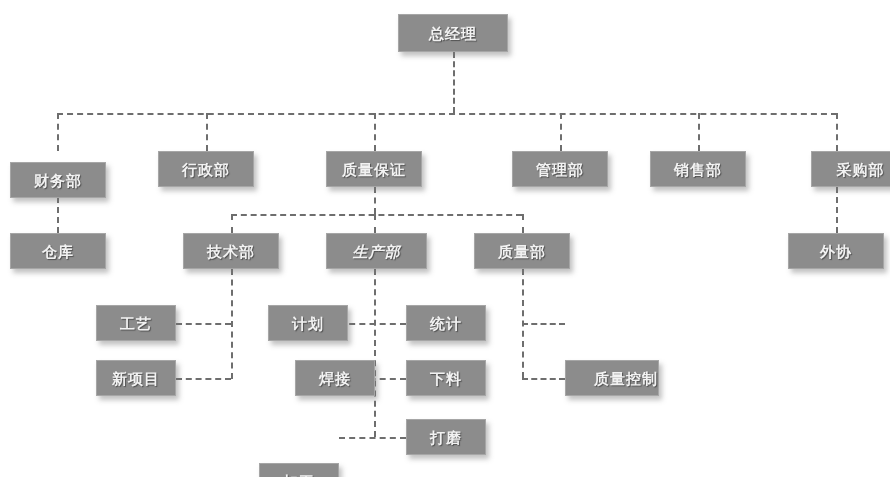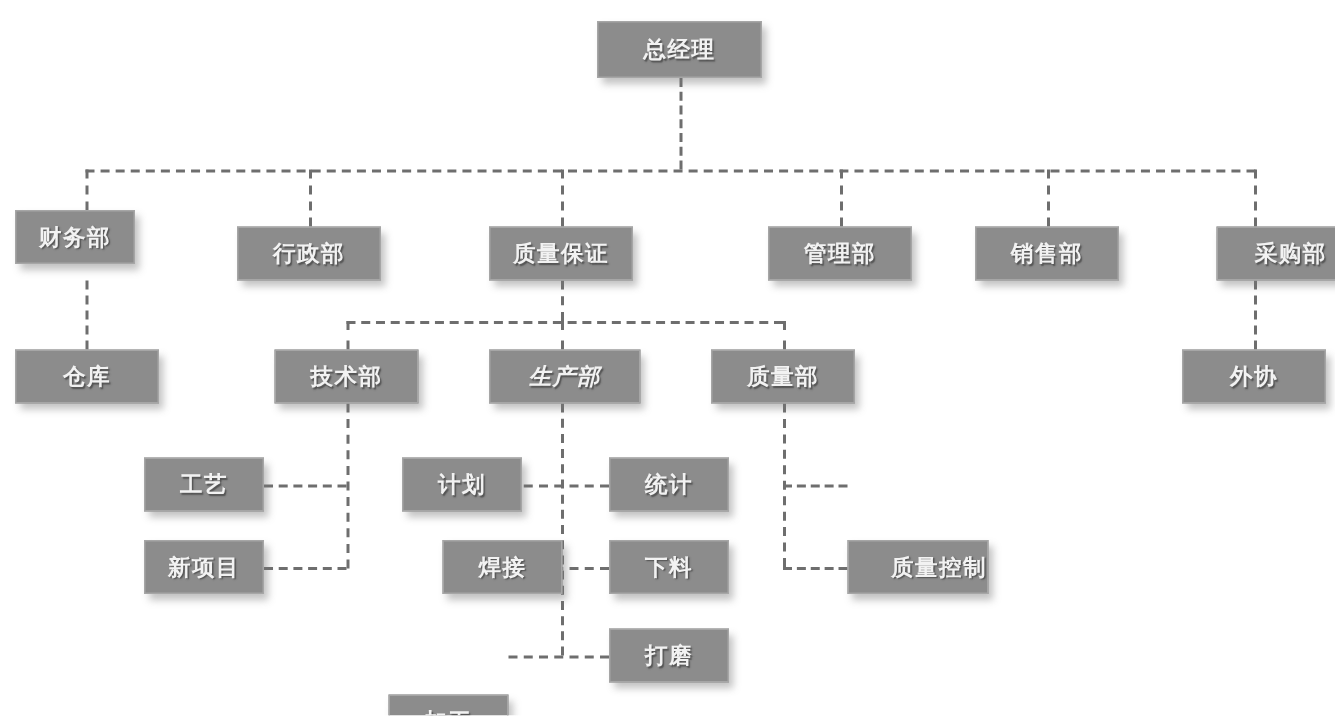--- a/index.html
+++ b/index.html
@@ -76,21 +76,21 @@
     <div class="conn conn-v" style="left: 374px; top: 269px; height: 168px;"></div>
     <div class="conn conn-h" style="left: 339px; top: 323px; width: 67px;"></div>
     <div class="conn conn-h" style="left: 339px; top: 378px; width: 67px;"></div>
     <div class="conn conn-h" style="left: 339px; top: 437px; width: 67px;"></div>
     <div class="conn conn-v" style="left: 522px; top: 269px; height: 109px;"></div>
     <div class="conn conn-h" style="left: 522px; top: 323px; width: 43px;"></div>
     <div class="conn conn-h" style="left: 522px; top: 378px; width: 43px;"></div>
     <div class="node" style="left: 398px; top: 14px; width: 110px; height: 38px;">
       <span class="node-label">总经理</span>
     </div>
-    <div class="node" style="left: 10px; top: 140px; width: 80px; height: 36px;">
+    <div class="node" style="left: 10px; top: 162px; width: 96px; height: 36px;">
       <span class="node-label">财务部</span>
     </div>
     <div class="node" style="left: 158px; top: 151px; width: 96px; height: 36px;">
       <span class="node-label">行政部</span>
     </div>
     <div class="node" style="left: 326px; top: 151px; width: 96px; height: 36px;">
       <span class="node-label">质量保证</span>
     </div>
     <div class="node" style="left: 512px; top: 151px; width: 96px; height: 36px;">
       <span class="node-label">管理部</span>

